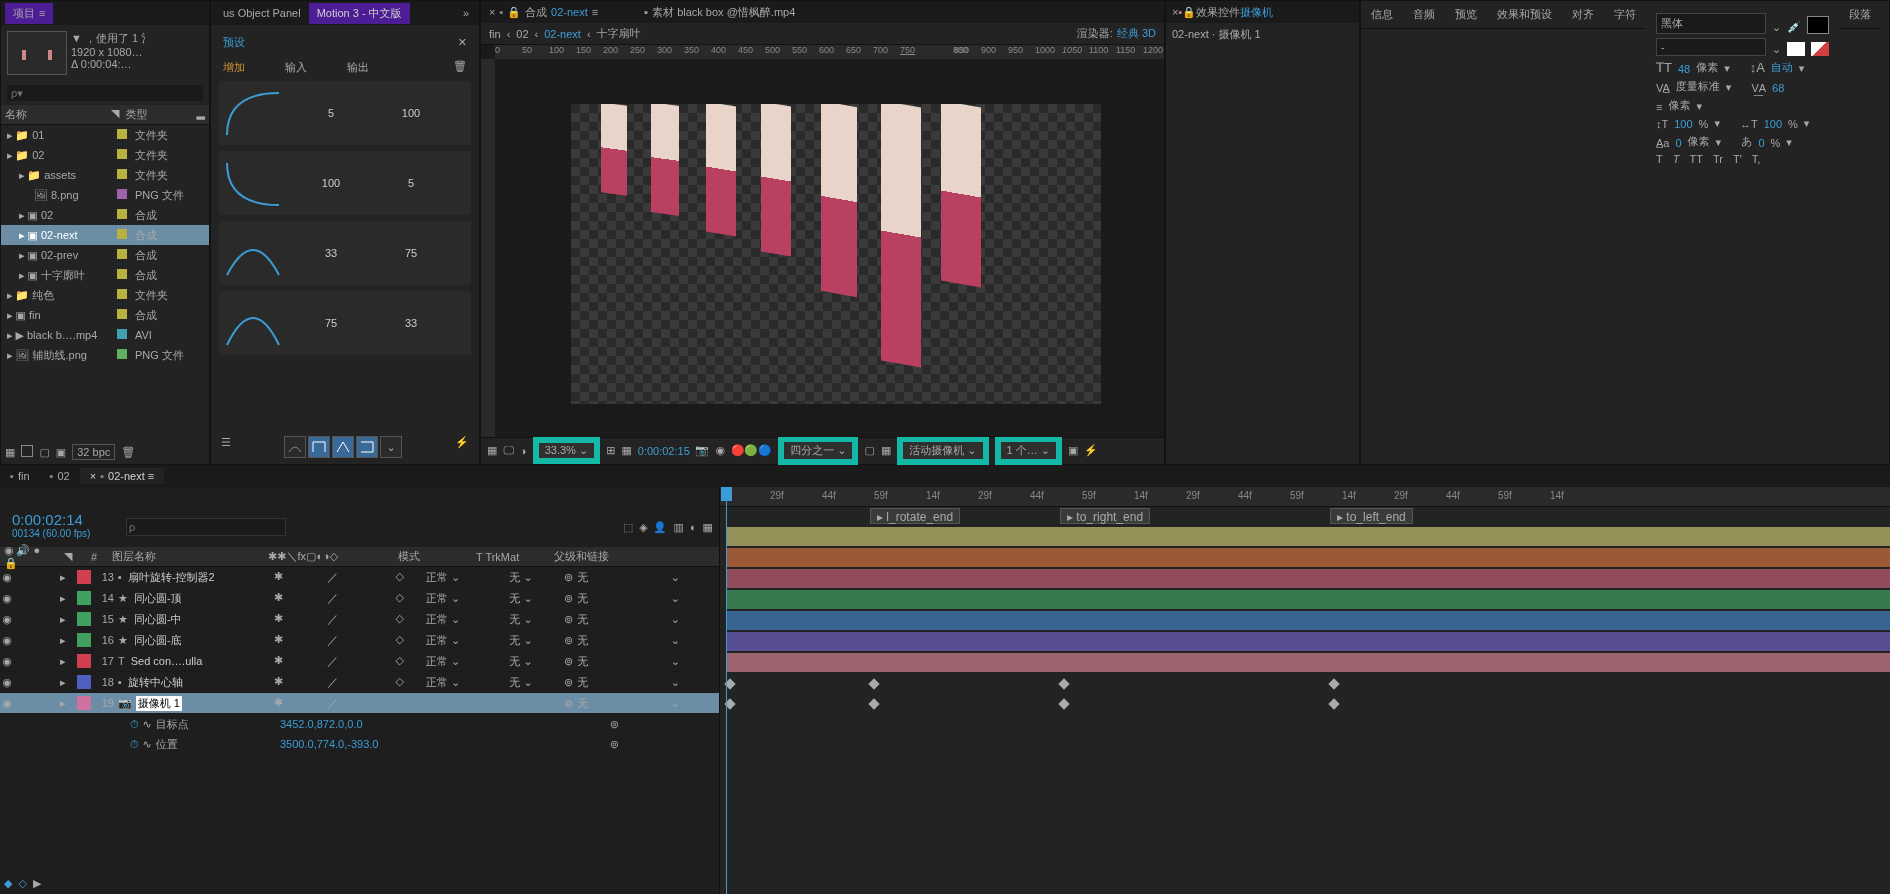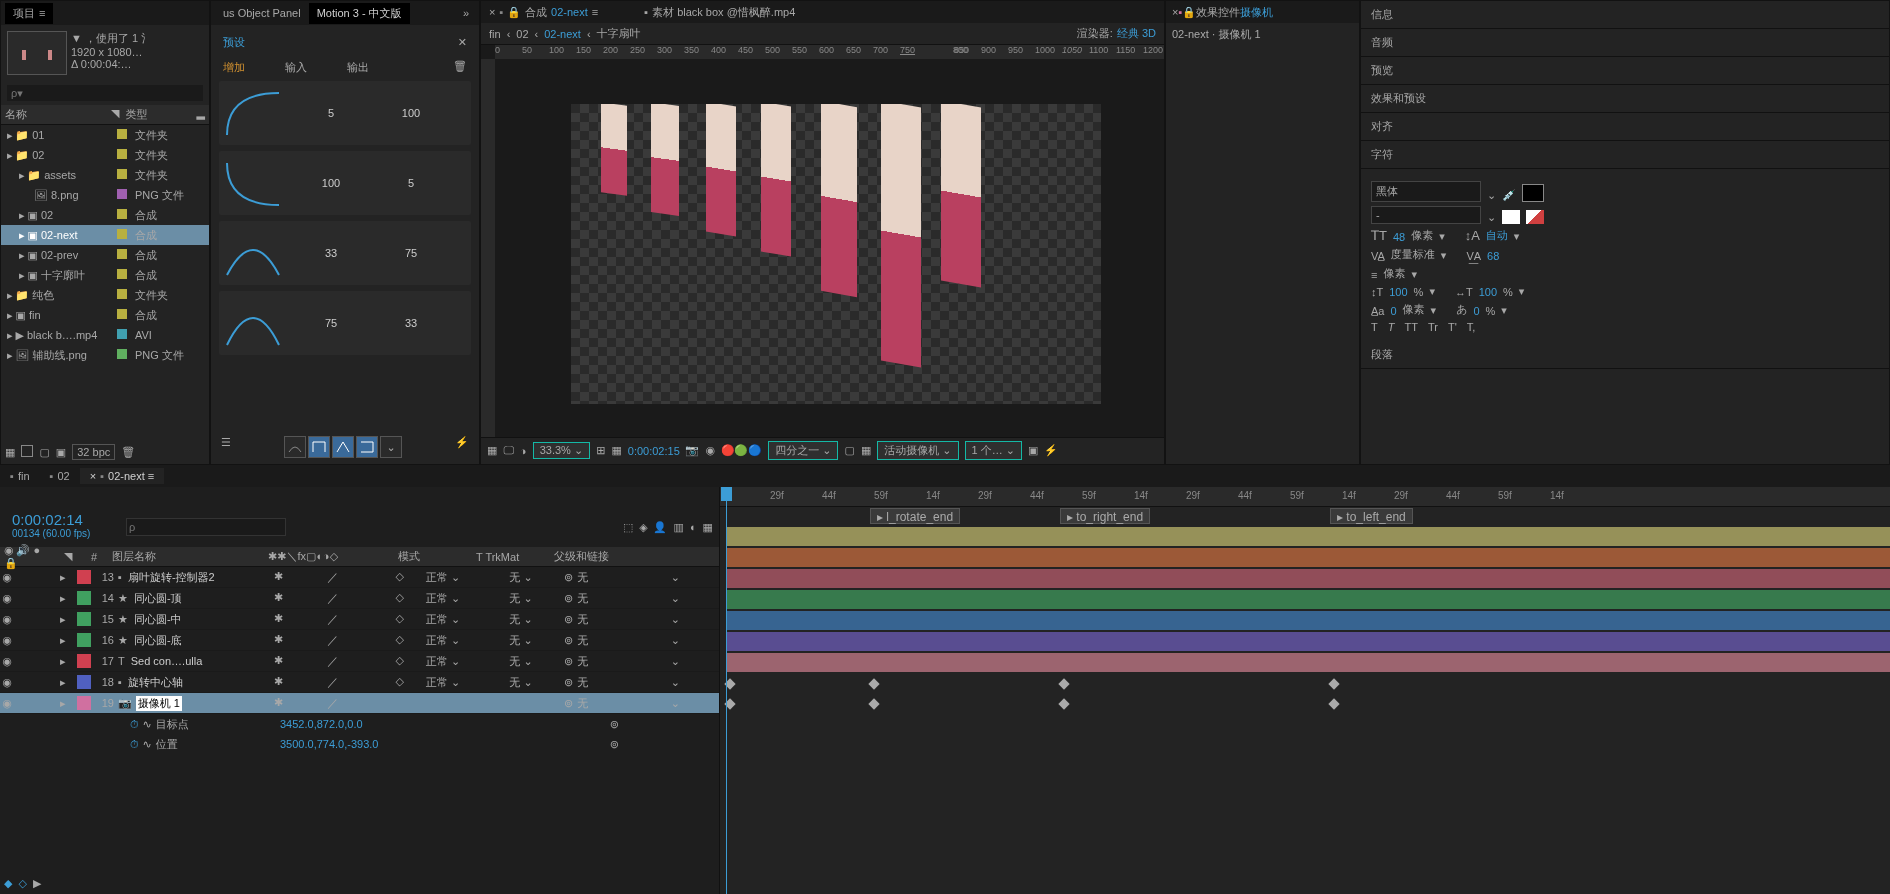--- a/index.html
+++ b/index.html
@@ -1,21 +1,21 @@
 <!DOCTYPE html>
 <html><head>
 <meta charset="utf-8">
 <style>
 * { margin:0; padding:0; box-sizing:border-box; font-family:"Microsoft YaHei",Arial,sans-serif; font-size:11px; color:#a8a8a8; user-select:none; }
 body { background:#1e1e1e; width:1890px; height:894px; overflow:hidden; }
 .app { display:grid; grid-template-columns:210px 270px 685px 195px 530px; grid-template-rows:465px 429px; }
 .panel { background:#232323; border:1px solid #121212; position:relative; }
 .tab-bar { height:24px; display:flex; align-items:center; padding:0 4px; background:#1a1a1a; }
 .tab { padding:3px 8px; display:flex; align-items:center; gap:4px; }
-.tab.active { background:#000000; color:#d0d0d0;text-align:right; }
+.tab.active { background:#4c1d95; color:#d0d0d0;text-align:right; }
 .blue { color:#3c9dd6 !important; }
 svg { display:block; }
 
 
 .project .thumb { width:60px; height:44px; background:#2a2a2a; border:1px solid #555; margin:4px; display:inline-block; }
 .project .meta { display:inline-block; vertical-align:top; font-size:10px; margin-top:4px; }
 .project .search { margin:4px 6px; }
 .project .search input { width:100%; background:#1a1a1a; border:none; color:#aaa; padding:2px 4px; }
 .project .hdr { display:flex; background:#2c2c2c; border-bottom:1px solid #111; padding:2px 4px; }
 .project .hdr .c1 { width:106px; }
@@ -49,21 +49,21 @@
 .viewer .crumbs { display:flex; height:22px; align-items:center; padding:0 8px; gap:6px; background:#232323; border-bottom:1px solid #111; }
 .viewer .crumbs .sel { color:#3c9dd6; }
 .viewer .canvas-area { position:relative; height:392px; background:#1a1a1a; }
 .viewer .ruler-h { position:absolute; top:0; left:14px; right:0; height:14px; background:#2a2a2a; display:flex; }
 .viewer .ruler-h .tick { position:absolute; font-size:9px; color:#888; }
 .viewer .ruler-v { position:absolute; top:14px; left:0; width:14px; bottom:0; background:#2a2a2a; }
 .viewer .stage { position:absolute; left:40px; top:30px; width:630px; height:358px; display:flex; align-items:center; justify-content:center; }
 .viewer .checker { width:530px; height:300px; background:repeating-conic-gradient(#3a3a3a 0 25%, #2a2a2a 0 50%) 0 0/18px 18px; position:relative; overflow:hidden; }
 .viewer .bar { position:absolute; background:linear-gradient(180deg,#e8d4c8 0%,#e8d4c8 50%,#b94060 50%,#b94060 100%); }
 .viewer .vfoot { height:26px; display:flex; align-items:center; gap:6px; padding:0 6px; background:#232323; border-top:1px solid #111; }
-.viewer .dd { background:#2f2f2f; padding:1px 6px; border:1px solid #14b8a6;text-align:center; }
+.viewer .dd { background:#2f2f2f; padding:1px 6px; border:6px solid #14b8a6;text-align:center; }
 
 
 .effctl .tabs { height:22px; display:flex; align-items:center; padding:0 6px; background:#1a1a1a; }
 .effctl .sub { padding:4px 6px; color:#aaa; }
 
 
 .right .rtab { height:28px; display:flex; align-items:center; padding:0 10px; background:#232323; border-bottom:1px solid #111; }
 .right .charpanel { padding:8px 10px; }
 .right .sel-box { background:#1a1a1a; border:1px solid #444; padding:2px 4px; display:inline-block; }
 .right .row { display:flex; align-items:flex-end; gap:6px; margin:4px 0; }
@@ -416,21 +416,21 @@
     <span>▣</span>
     <span>⚡</span>
   </div>
 </div>
 
 <div class="panel effctl">
   <div class="tabs">× <span style="color:#d070a0">▪</span> 🔒 <span>效果控件</span> <span class="blue">摄像机</span></div>
   <div class="sub">02-next · 摄像机 1</div>
 </div>
 
-<div class="panel right" style="display:flex;flex-direction:column">
+<div class="panel right" style="display:flex;">
   <div class="rtab">信息</div>
   <div class="rtab">音频</div>
   <div class="rtab">预览</div>
   <div class="rtab">效果和预设</div>
   <div class="rtab">对齐</div>
   <div class="rtab">字符</div>
   <div class="charpanel">
     <div class="row">
       <span class="sel-box" style="width:110px">黑体</span>
           <span>⌄</span>

